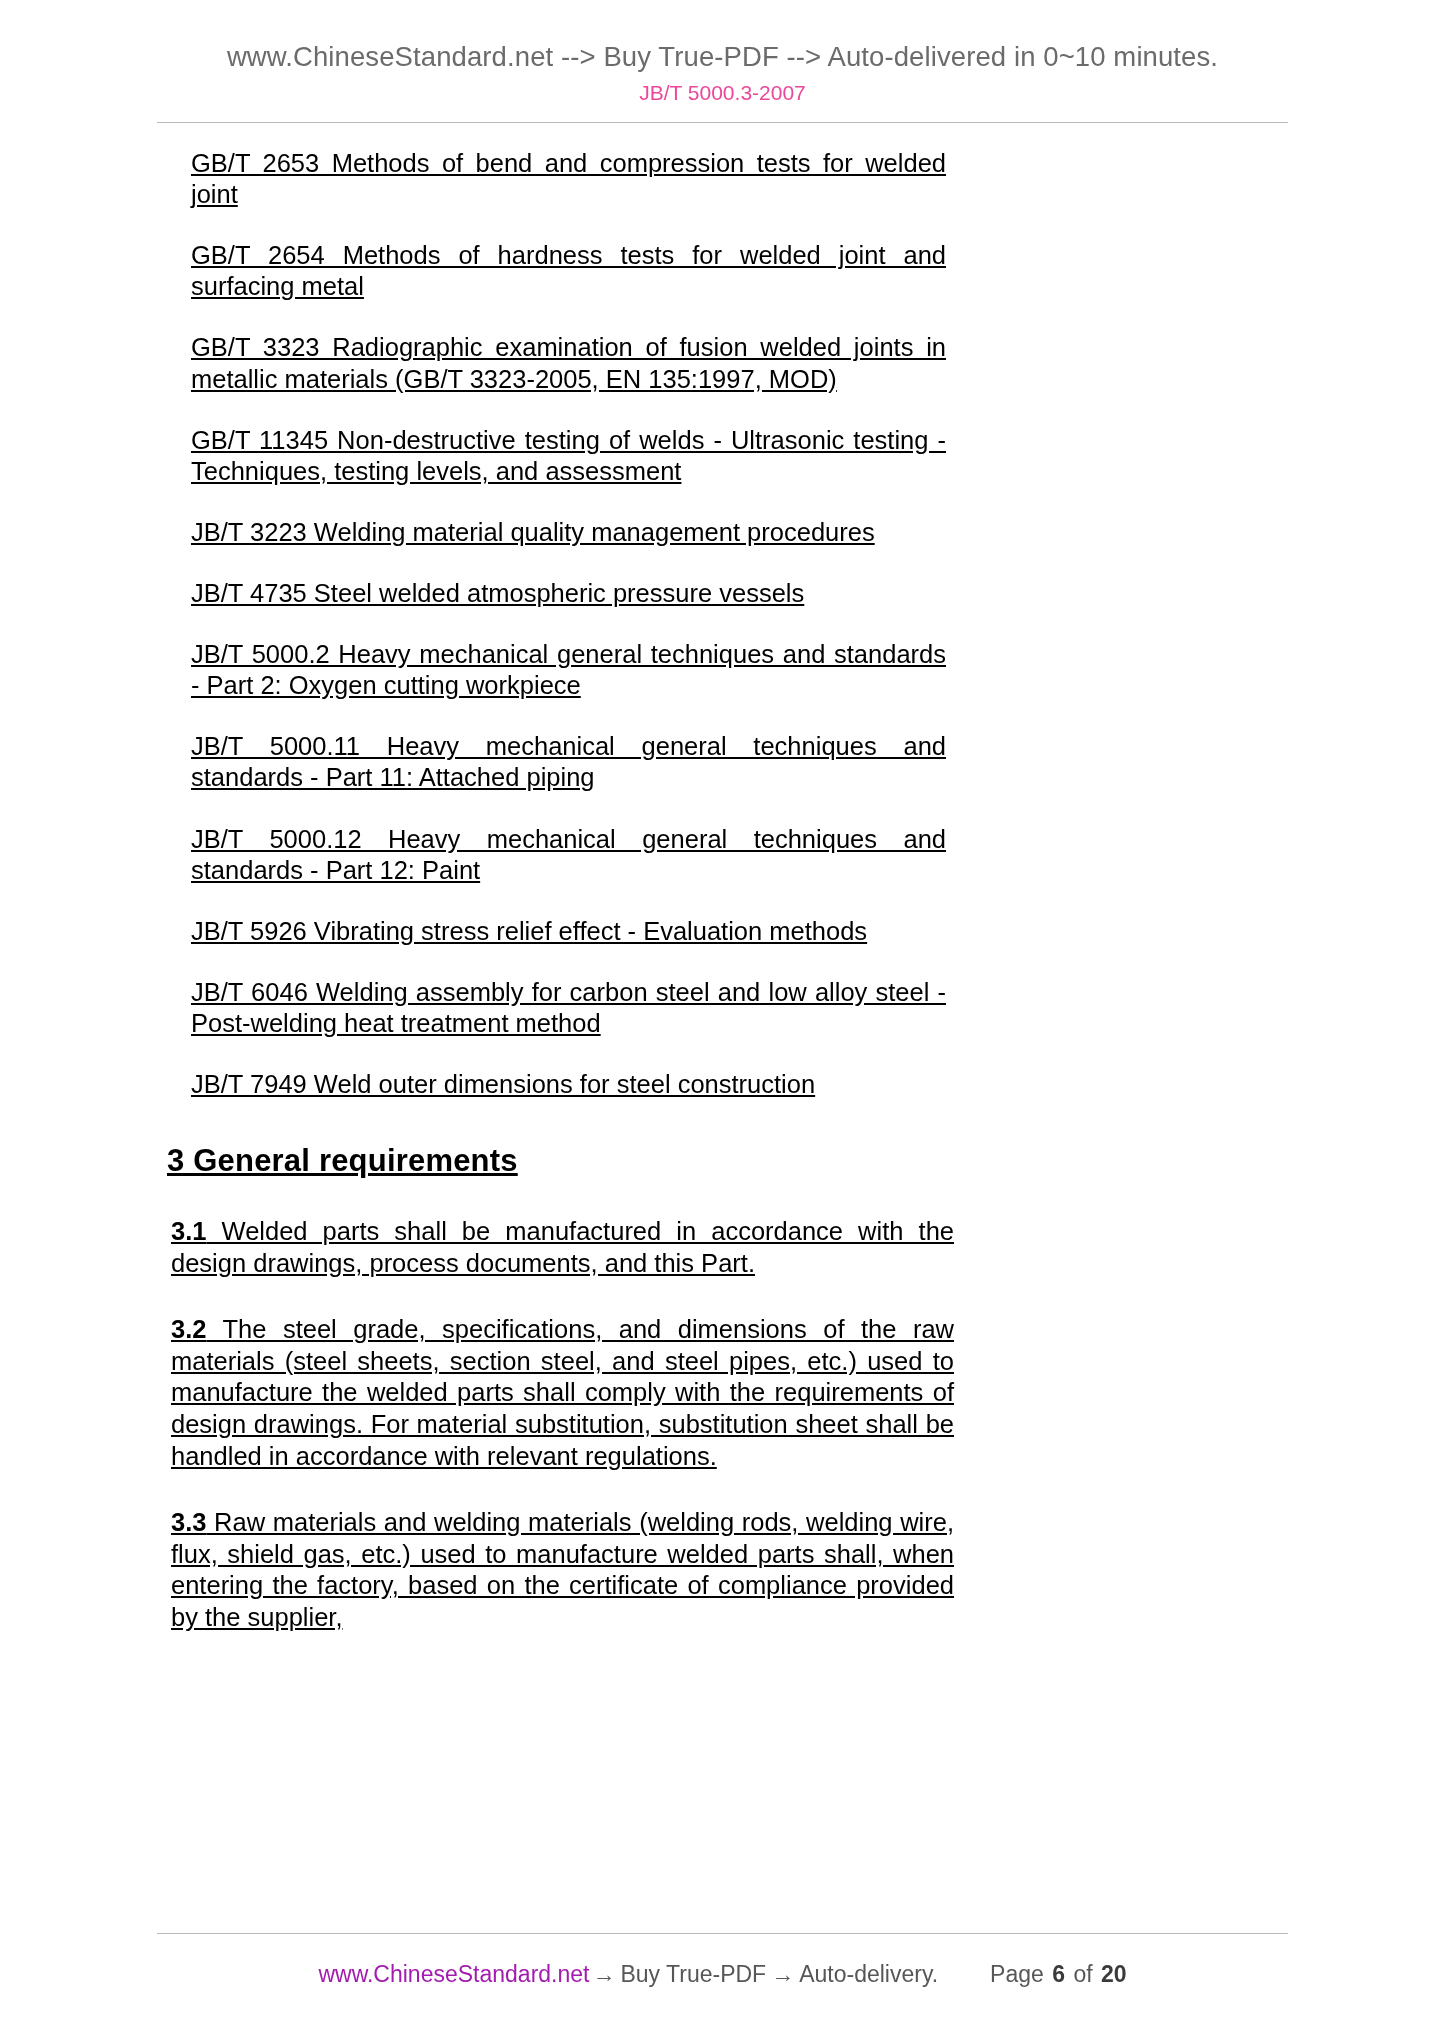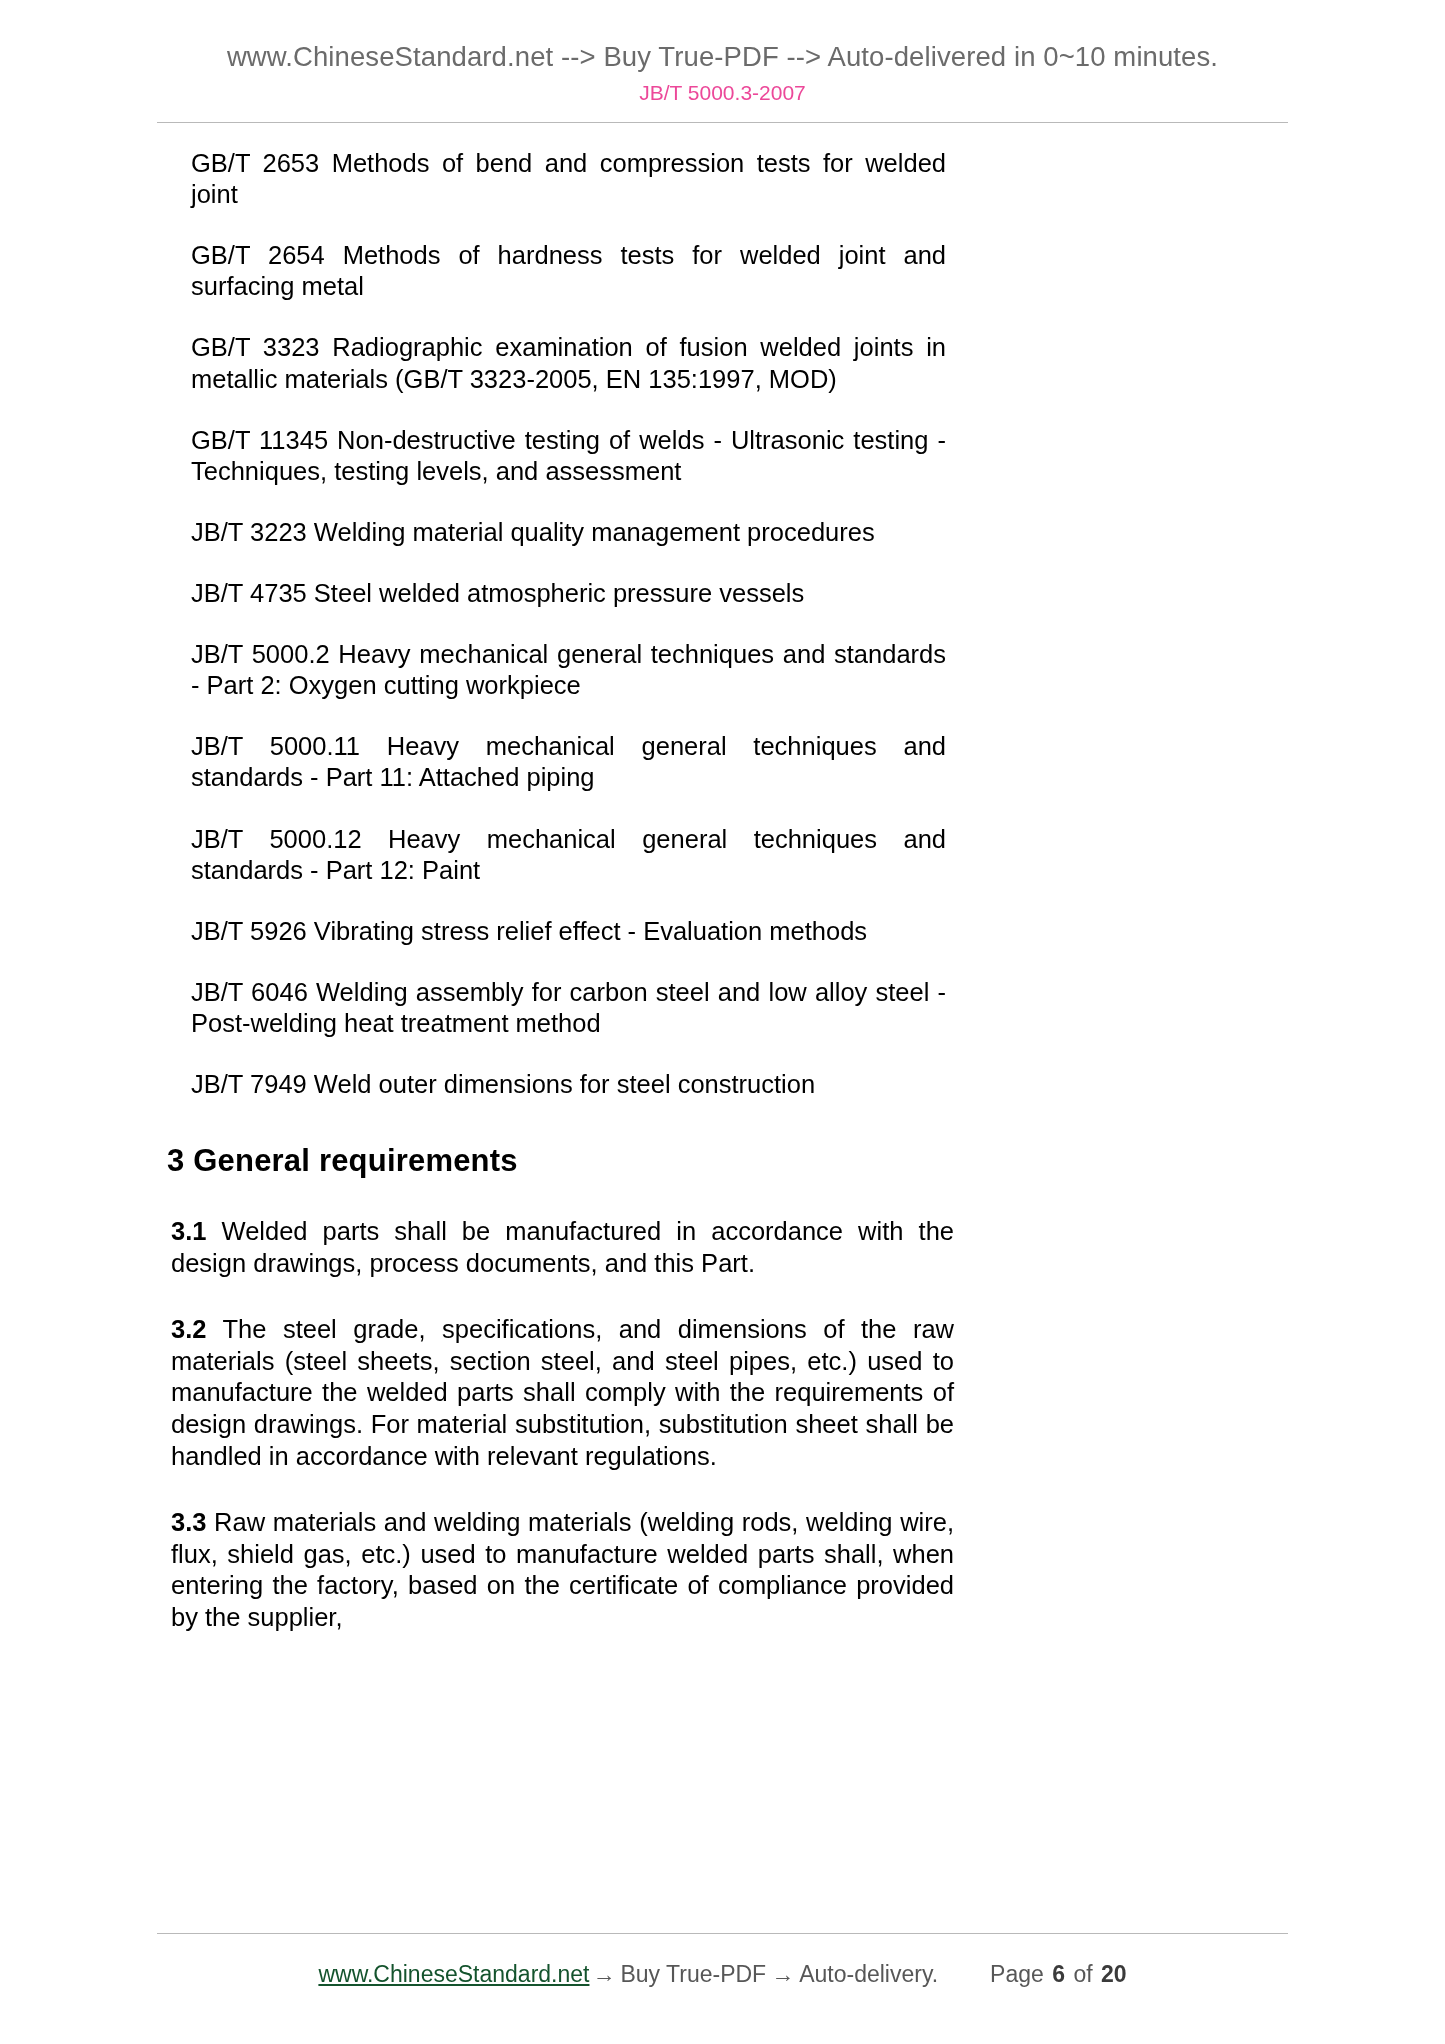--- a/index.html
+++ b/index.html
@@ -49,20 +49,21 @@
     height: 1px;
     background: #b9b9b9;
   }
 
   
   .content {
     position: absolute;
     top: 148px;
     left: 163px;
     width: 1120px;
+    text-decoration: underline;
   }
 
   .ref-entry {
     font-size: 25.5px;
     line-height: 1.22;
     text-align: justify;
     text-justify: inter-word;
     margin: 0 0 30px 0;
     padding-left: 28px;
     width: 755px;
@@ -106,22 +107,21 @@
     position: absolute;
     bottom: 56px;
     left: 155px;
     width: 1135px;
     text-align: center;
     font-size: 23px;
     color: #575757;
     white-space: nowrap;
   }
   .footer a, .footer .flink {
-    color: #14532d;
-    text-decoration: underline;
+    color: #a21caf;
   }
   .footer .arrow {
     font-size: 23px;
     padding: 0 3px;
   }
   .footer .seg { padding: 0 2px; }
   .footer .pagegap { display: inline-block; width: 48px; }
   .footer .pnum { font-weight: bold; color: #3b3b3b; }
 </style>
 </head>

